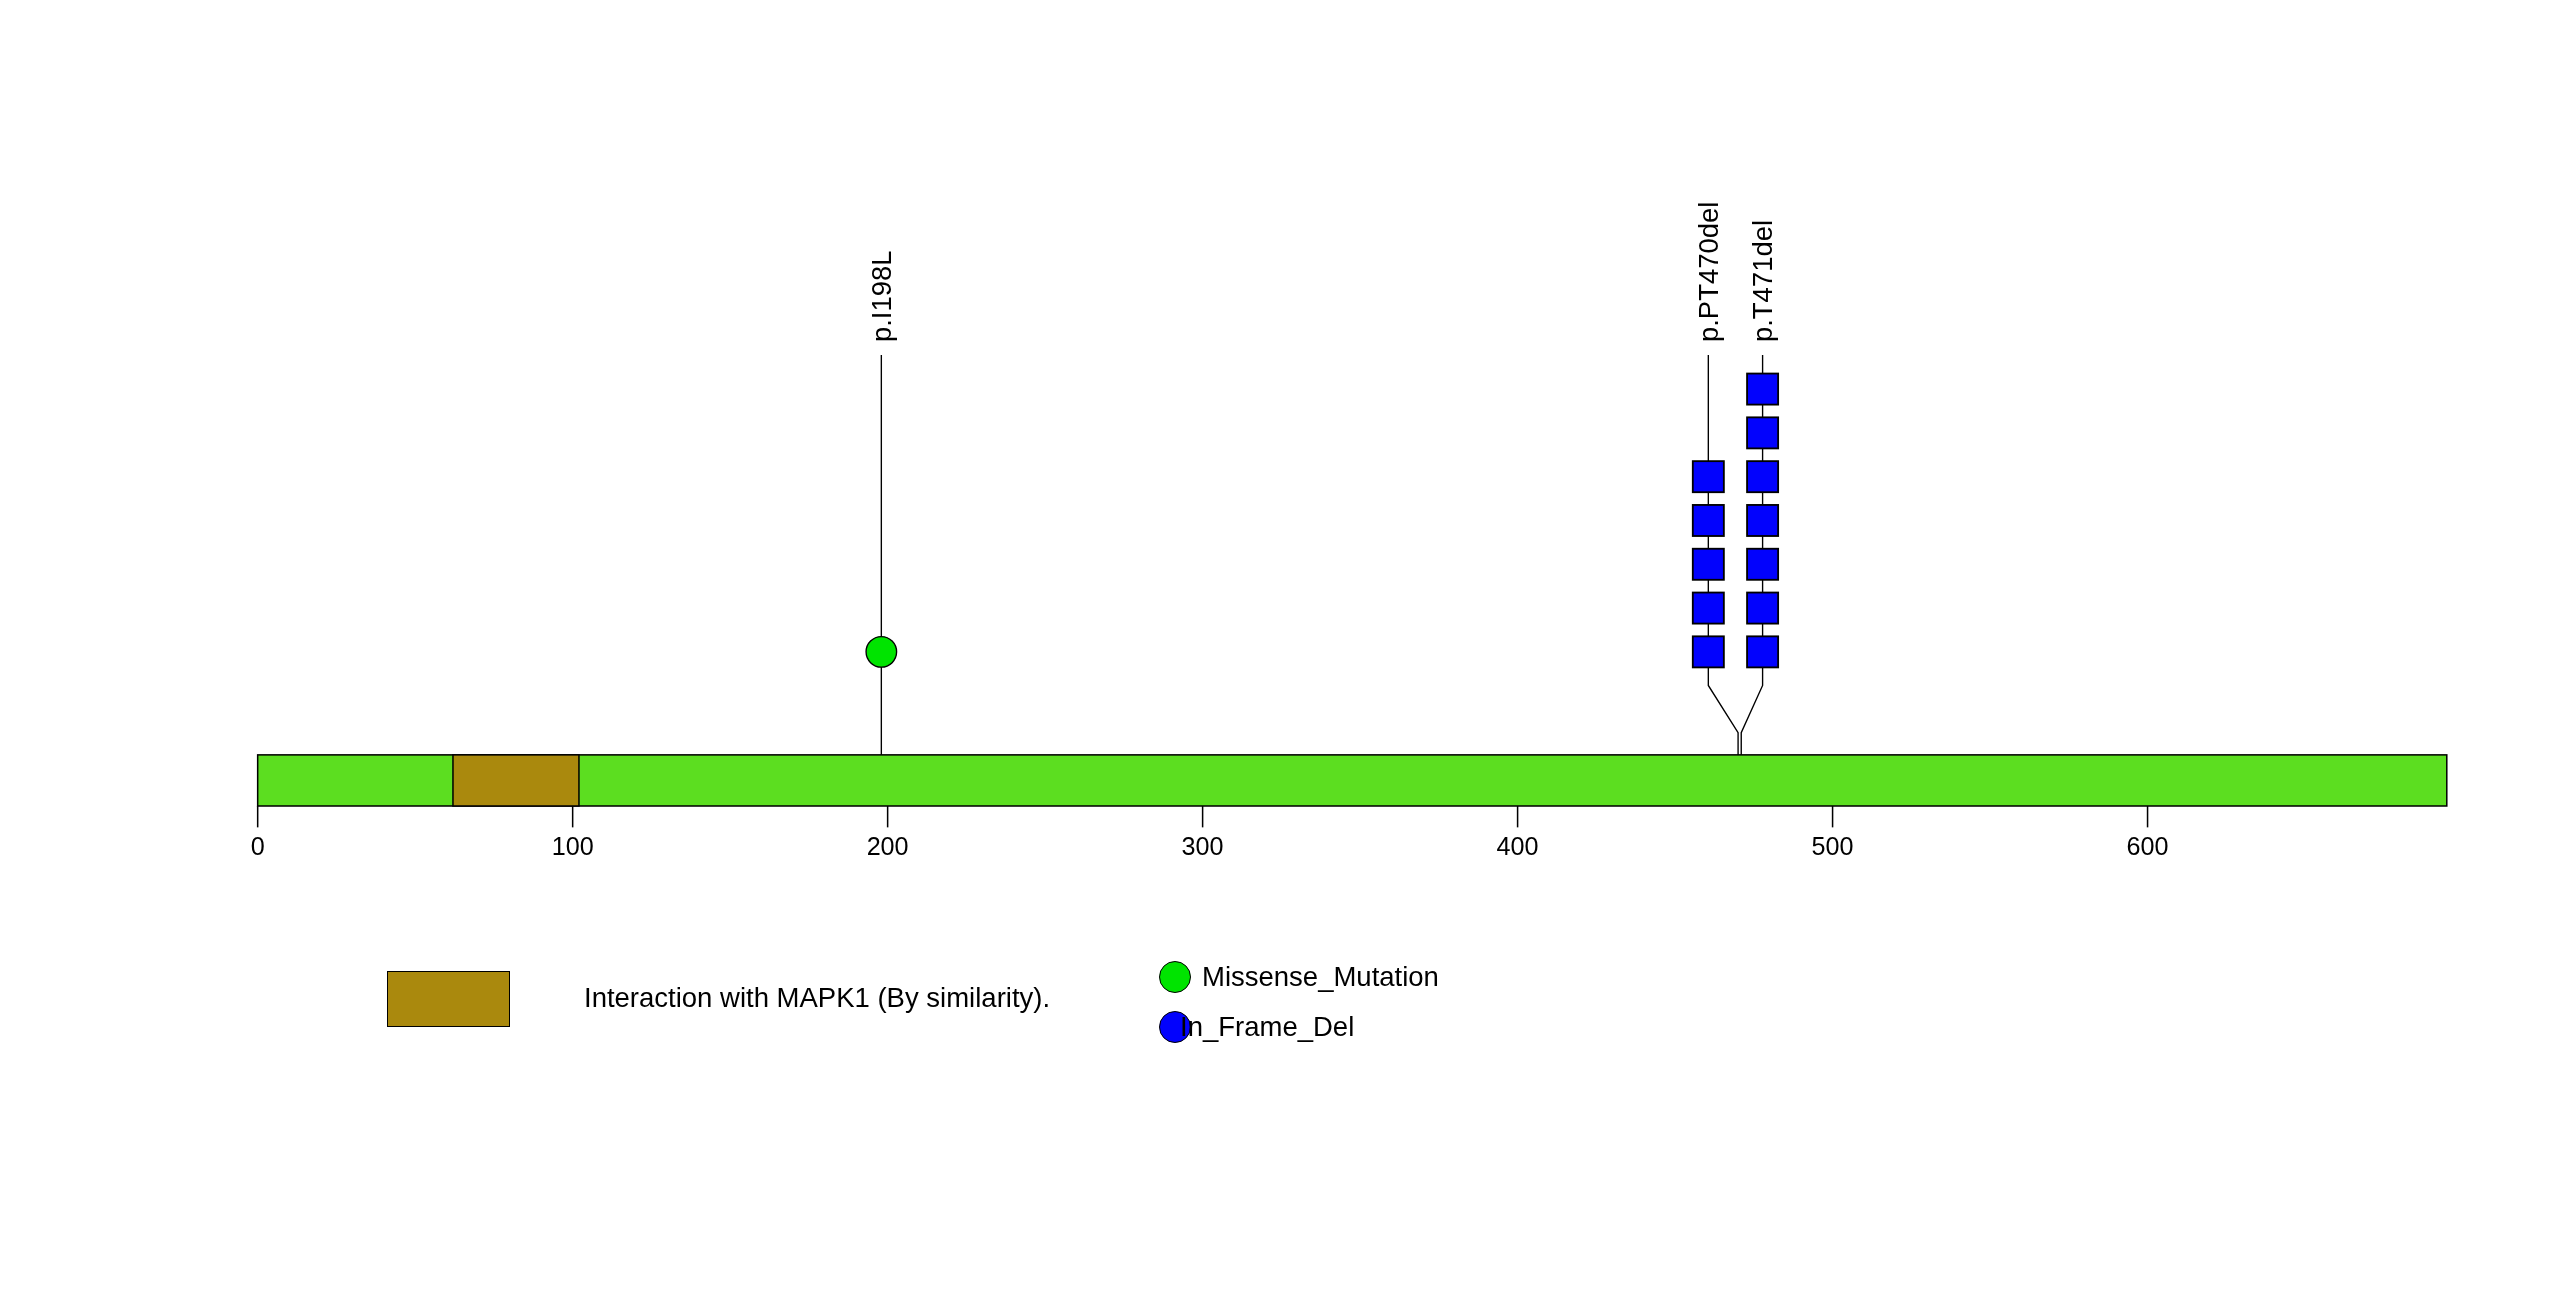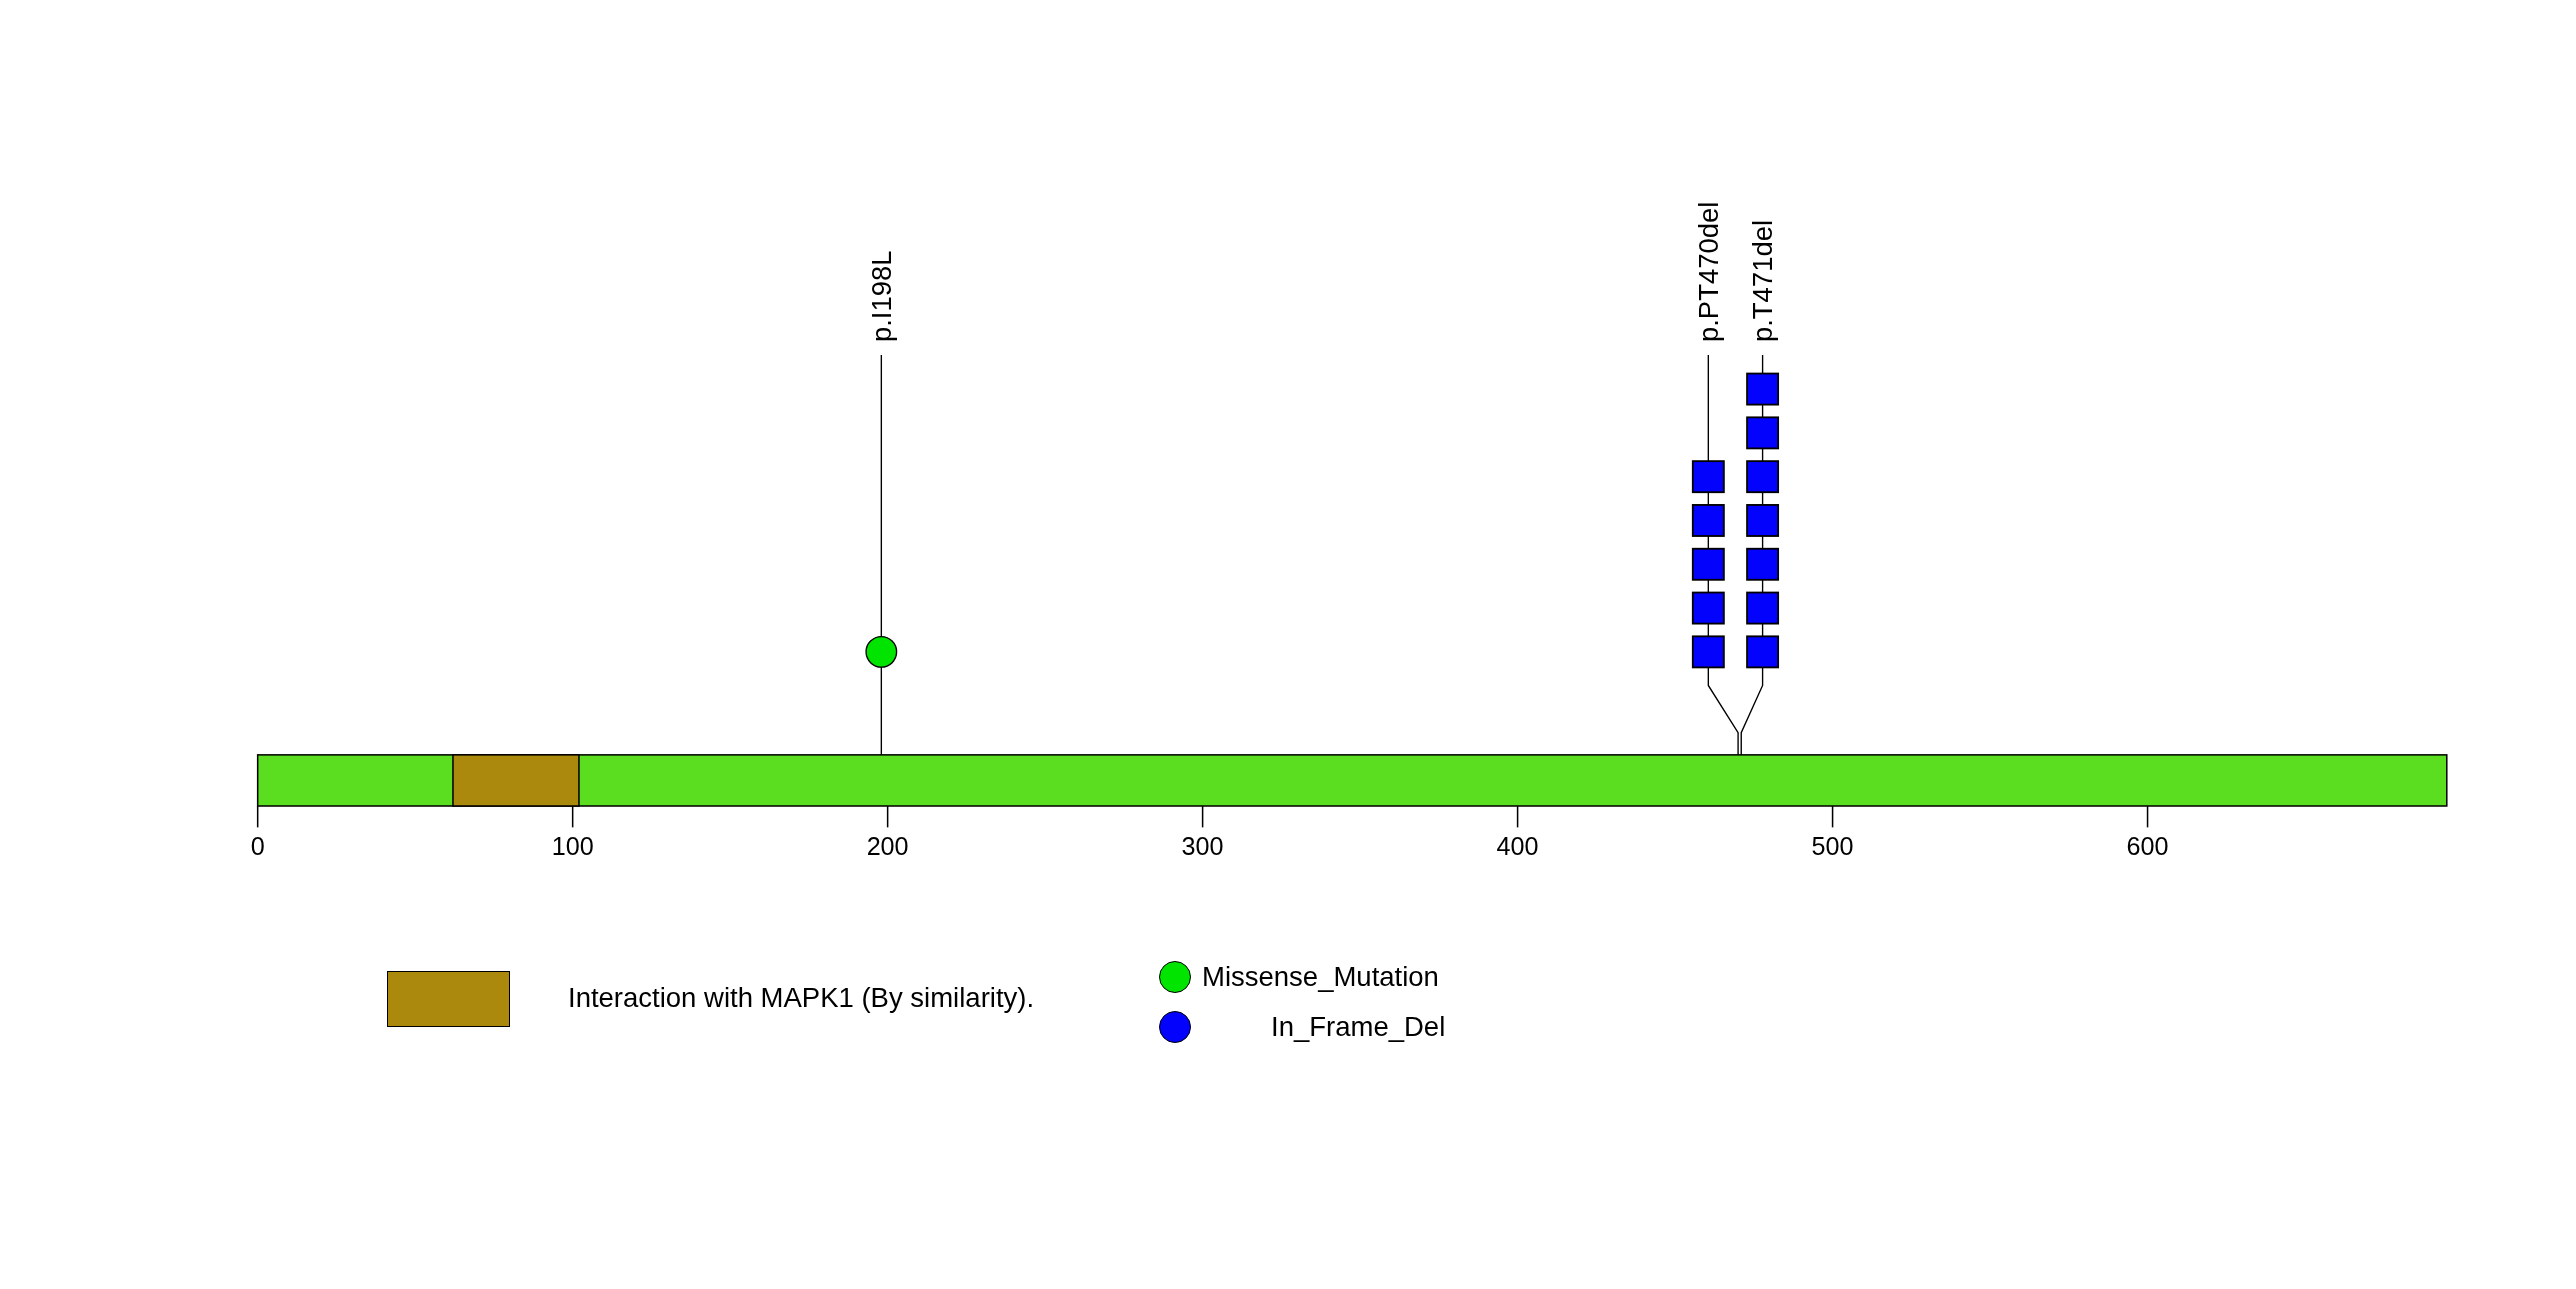--- a/index.html
+++ b/index.html
@@ -82,27 +82,27 @@
       <rect x="2289.638" y="718.85" width="40.7" height="40.7" fill="#0202FD" stroke="#000" stroke-width="2.4"></rect>
       <rect x="2289.638" y="661.4499999999999" width="40.7" height="40.7" fill="#0202FD" stroke="#000" stroke-width="2.4"></rect>
       <rect x="2289.638" y="604.05" width="40.7" height="40.7" fill="#0202FD" stroke="#000" stroke-width="2.4"></rect>
       <rect x="2289.638" y="546.65" width="40.7" height="40.7" fill="#0202FD" stroke="#000" stroke-width="2.4"></rect>
       <rect x="2289.638" y="489.25" width="40.7" height="40.7" fill="#0202FD" stroke="#000" stroke-width="2.4"></rect>
       <text transform="translate(2309.988,448) rotate(-90)" text-anchor="start" dominant-baseline="central" font-size="36" fill="#000" font-family="&quot;Liberation Sans&quot;, sans-serif">p.T471del</text>
     </svg>
 
   <div class="legend-item">
     <div class="legend-swatch-rect" id="domain-swatch" style="left: 387px; top: 971px; width: 123px; height: 56px; background: rgb(170, 137, 13);"></div>
-    <div class="legend-label" id="domain-label" style="left:568px; top:998px;">Interaction with MAPK1 (By similarity).</div>
+    <div class="legend-label" id="domain-label" style="left:584px; top:998px;">Interaction with MAPK1 (By similarity).</div>
   </div>
 
   <div class="legend-item">
     <div class="legend-swatch-circle" id="missense-swatch" style="left: 1159px; top: 961px; width: 32px; height: 32px; background: rgb(0, 228, 0);"></div>
     <div class="legend-label" style="left:1202px; top:977px;">Missense_Mutation</div>
   </div>
 
   <div class="legend-item">
     <div class="legend-swatch-circle" id="inframedel-swatch" style="left: 1159px; top: 1011px; width: 32px; height: 32px; background: rgb(2, 2, 253);"></div>
-    <div class="legend-label" style="left:1271px; top:1027px;">In_Frame_Del</div>
+    <div class="legend-label" style="left:1180px; top:1027px;">In_Frame_Del</div>
   </div>
 
 </div>
 
 
 </body></html>

